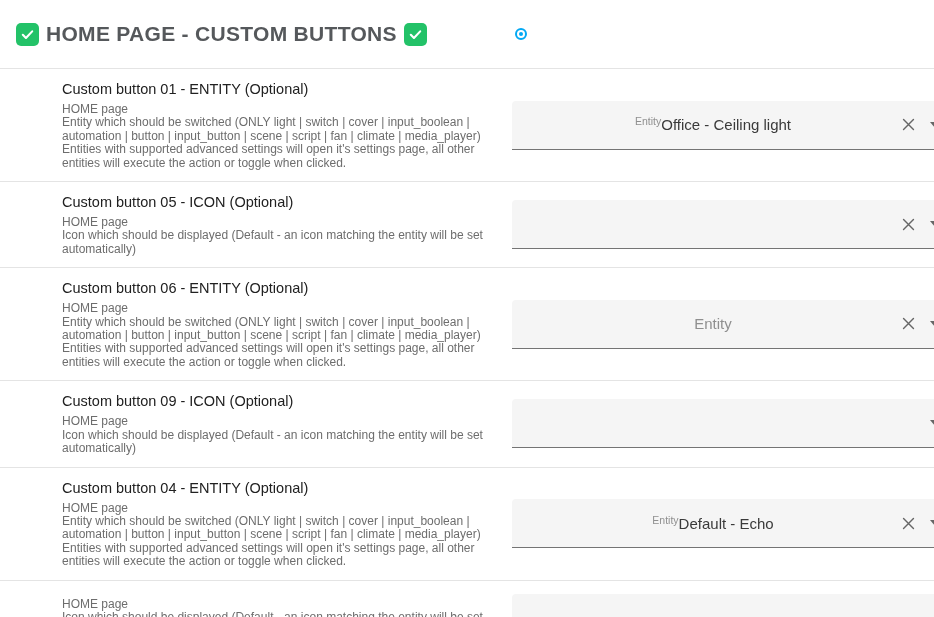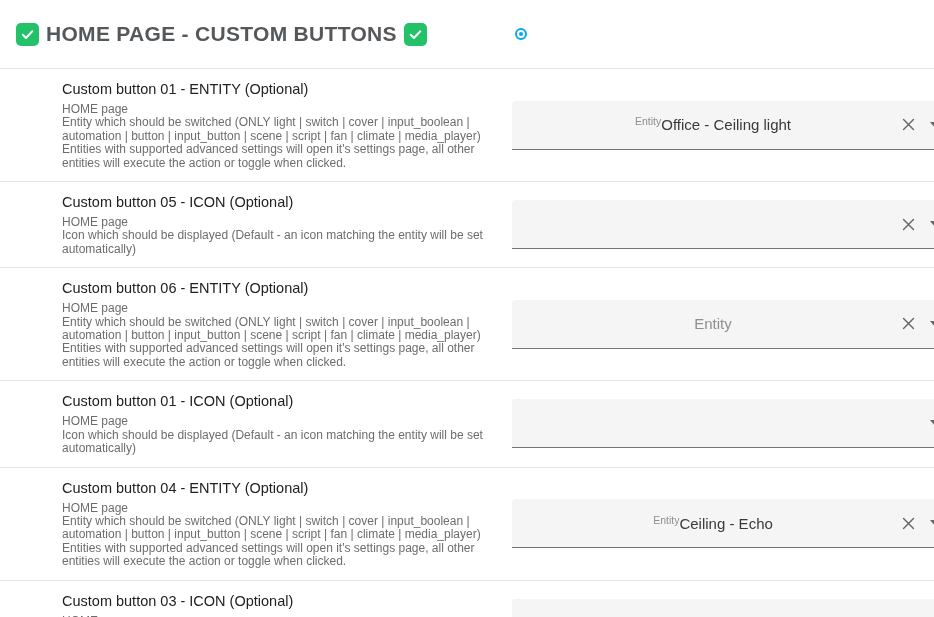--- a/index.html
+++ b/index.html
@@ -179,21 +179,21 @@
             <path d="M5 5 L19 19 M19 5 L5 19" fill="none" stroke="#666666" stroke-width="2" stroke-linecap="round"></path>
           </svg>
         </span>
         <span class="caret"></span>
       </div>
     </div>
   </div>
 
   <div class="section">
     <div class="section-text">
-      <div class="section-title">Custom button 01 - ICON (Optional)</div>
+      <div class="section-title">Custom button 09 - ICON (Optional)</div>
       <div class="section-desc">HOME page
 Icon which should be displayed (Default - an icon matching the entity will be set automatically)</div>
     </div>
     <div class="field">
       <div class="field-content">
         
         
         
       </div>
       <div class="field-icons">
@@ -206,37 +206,36 @@
   <div class="section">
     <div class="section-text">
       <div class="section-title">Custom button 04 - ENTITY (Optional)</div>
       <div class="section-desc">HOME page
 Entity which should be switched (ONLY light | switch | cover | input_boolean | automation | button | input_button | scene | script | fan | climate | media_player)
 Entities with supported advanced settings will open it's settings page, all other entities will execute the action or toggle when clicked.</div>
     </div>
     <div class="field">
       <div class="field-content">
         <div class="field-label">Entity</div>
-        <div class="field-value">Ceiling - Echo</div>
-
-      </div>
-      <div class="field-icons">
-        <span class="clear">
-          <svg width="17" height="17" viewBox="0 0 24 24">
-            <path d="M5 5 L19 19 M19 5 L5 19" fill="none" stroke="#666666" stroke-width="2" stroke-linecap="round"></path>
-          </svg>
-        </span>
-        <span class="caret"></span>
-      </div>
-    </div>
-  </div>
-
-  <div class="section">
-    <div class="section-text">
-      <div class="section-title">Custom button 03 - ICON (Optional)</div>
+        <div class="field-value">Default - Echo</div>
+
+      </div>
+      <div class="field-icons">
+        <span class="clear">
+          <svg width="17" height="17" viewBox="0 0 24 24">
+            <path d="M5 5 L19 19 M19 5 L5 19" fill="none" stroke="#666666" stroke-width="2" stroke-linecap="round"></path>
+          </svg>
+        </span>
+        <span class="caret"></span>
+      </div>
+    </div>
+  </div>
+
+  <div class="section">
+    <div class="section-text">
       <div class="section-desc">HOME page
 Icon which should be displayed (Default - an icon matching the entity will be set automatically)</div>
     </div>
     <div class="field">
       <div class="field-content">
         
         
         
       </div>
 

